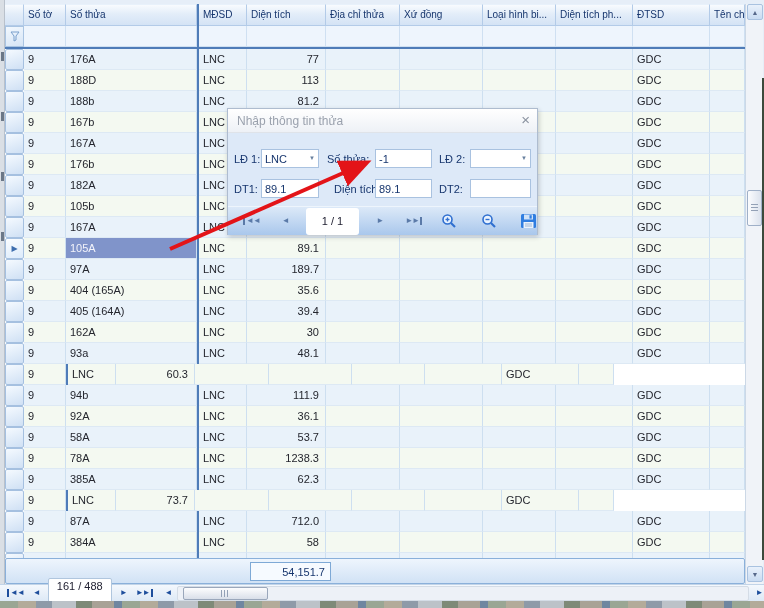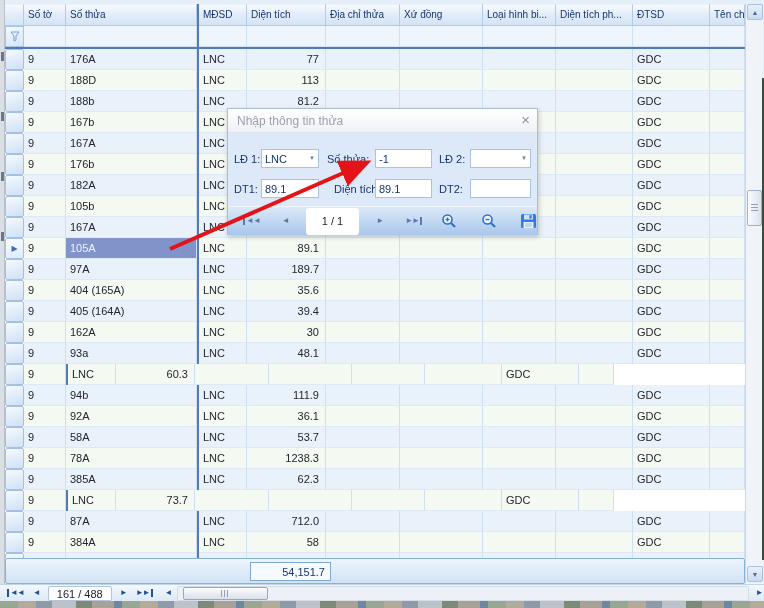--- a/index.html
+++ b/index.html
@@ -42,21 +42,21 @@
 
   
   .footer-band { position:absolute; left:5px; top:558px; width:740px; height:26px; background:linear-gradient(#eef5fd,#d1e2f5); border:1px solid #8ab0da; border-radius:2px; }
   .sum-box { position:absolute; left:244px; top:3px; width:81px; height:19px; background:#f6faff; border:1px solid #7ea9d6; font-size:11px; color:#17366e; text-align:right; padding:3px 5px 0 0; }
 
   
   .status-bar { position:absolute; left:0; top:584px; width:764px; height:17px; background:linear-gradient(#f4f8fd,#dde9f6); border-top:1px solid #c2d4e8; display:flex; align-items:center; }
   .vcr { font-size:8px; color:#1e4e9c; letter-spacing:-1px; cursor:default; line-height:1; }
   .bar-l { border-left:2px solid #1e4e9c; padding-left:1px; }
   .bar-r { border-right:2px solid #1e4e9c; padding-right:1px; }
-  .rec-box { width:64px; height:15px; background:#fff; border:1px solid #b0c6de; border-radius:2px; font-size:11px; color:#223; text-align:center; padding-top:1px; }
+  .rec-box { width:64px; height:30px; background:#fff; border:1px solid #b0c6de; border-radius:2px; font-size:11px; color:#223; text-align:center; padding-top:1px; }
   .hs-track { position:relative; width:572px; height:15px; background:#edf1f7; border:1px solid #d4dce6; border-radius:2px; }
   .hs-thumb { position:absolute; left:5px; top:0; width:85px; height:13px; background:linear-gradient(#fdfdfe,#d9dfe9); border:1px solid #9aa7bb; border-radius:2px; display:flex; align-items:center; justify-content:center; }
   .grip-v { width:9px; height:7px; background:repeating-linear-gradient(90deg,#93a1b6 0 1px,transparent 1px 3px); }
 
   
   .v-scroll { position:absolute; left:745px; top:4px; width:18px; height:580px; background:#f0f3f8; border-left:1px solid #ccd8e6; }
   .vs-btn { position:absolute; left:1px; width:16px; height:16px; background:linear-gradient(#e9f1fb,#c9dcf2); border:1px solid #a9c2e0; border-radius:2px; font-size:7px; color:#57688a; display:flex; align-items:center; justify-content:center; }
   .vs-up { top:0; }
   .vs-down { top:562px; }
   .vs-thumb { position:absolute; left:1px; top:186px; width:15px; height:36px; background:linear-gradient(90deg,#fbfcfe,#dbe2ed); border:1px solid #9fb0c8; border-radius:2px; display:flex; align-items:center; justify-content:center; }

